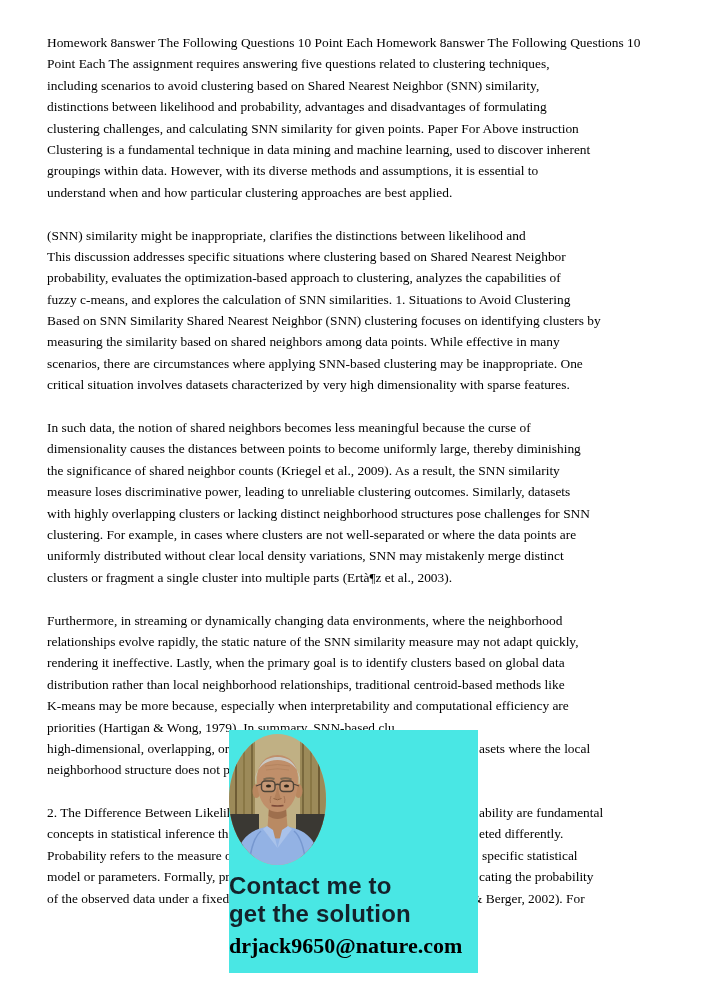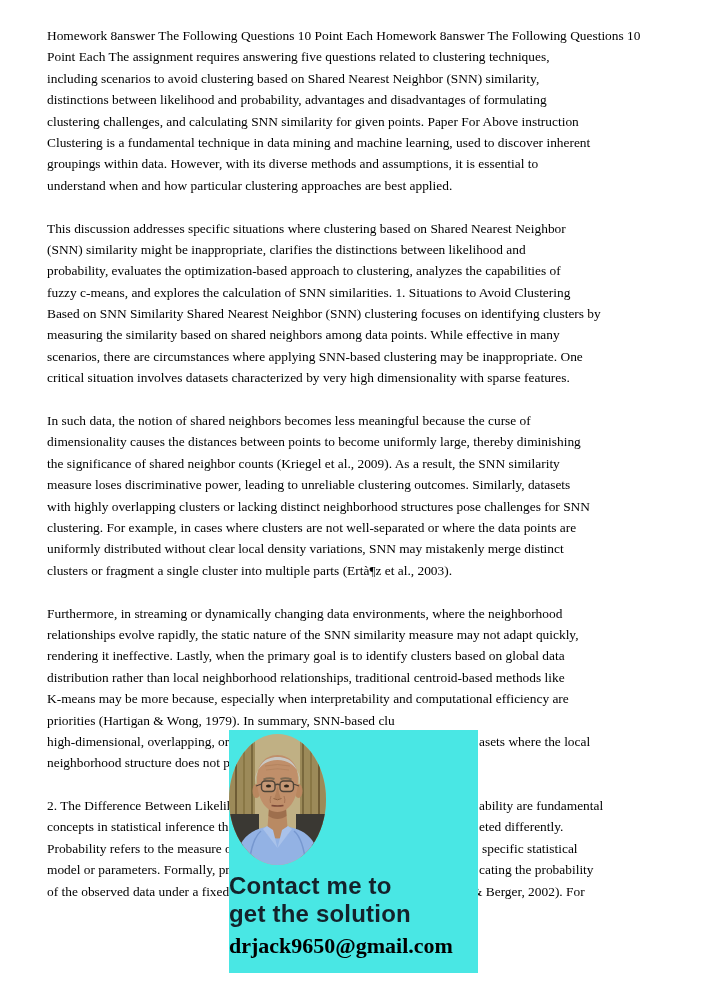--- a/index.html
+++ b/index.html
@@ -2,21 +2,21 @@
 <html><head>
 <meta charset="utf-8">
 <title>Document</title>
 <style>
   html,body{margin:0;padding:0;background:#ffffff;}
   .page{
     position:relative;width:708px;height:1000px;background:#ffffff;
     font-family:"Liberation Serif", serif;font-size:13.4px;color:#000000;
     overflow:hidden;
   }
-  .doc{position:absolute;left:47px;top:25px;width:645px;line-height:21.4px;}
+  .doc{position:absolute;left:47px;top:32px;width:645px;line-height:21.4px;}
   .para{margin:0 0 21.4px 0;}
   .line{white-space:pre;position:relative;height:21.4px;}
   .fr{position:absolute;left:432px;top:0;white-space:pre;}
   .card{
     position:absolute;left:229px;top:730px;width:249px;height:243px;
     background:#49E7E4;z-index:5;display:flex;flex-direction:column;align-items:flex-start;
   }
   .photo{width:97px;height:131px;margin-top:4px;flex:none;}
   .contact-line{
     font-family:"Liberation Sans", sans-serif;font-weight:700;font-size:24px;
@@ -39,22 +39,22 @@
       <div class="line">Point Each The assignment requires answering five questions related to clustering techniques,</div>
       <div class="line">including scenarios to avoid clustering based on Shared Nearest Neighbor (SNN) similarity,</div>
       <div class="line">distinctions between likelihood and probability, advantages and disadvantages of formulating</div>
       <div class="line">clustering challenges, and calculating SNN similarity for given points. Paper For Above instruction</div>
       <div class="line">Clustering is a fundamental technique in data mining and machine learning, used to discover inherent</div>
       <div class="line">groupings within data. However, with its diverse methods and assumptions, it is essential to</div>
       <div class="line">understand when and how particular clustering approaches are best applied.</div>
     </div>
 
     <div class="para">
+      <div class="line">(SNN) similarity might be inappropriate, clarifies the distinctions between likelihood and</div>
       <div class="line">This discussion addresses specific situations where clustering based on Shared Nearest Neighbor</div>
-      <div class="line">(SNN) similarity might be inappropriate, clarifies the distinctions between likelihood and</div>
       <div class="line">probability, evaluates the optimization-based approach to clustering, analyzes the capabilities of</div>
       <div class="line">fuzzy c-means, and explores the calculation of SNN similarities. 1. Situations to Avoid Clustering</div>
       <div class="line">Based on SNN Similarity Shared Nearest Neighbor (SNN) clustering focuses on identifying clusters by</div>
       <div class="line">measuring the similarity based on shared neighbors among data points. While effective in many</div>
       <div class="line">scenarios, there are circumstances where applying SNN-based clustering may be inappropriate. One</div>
       <div class="line">critical situation involves datasets characterized by very high dimensionality with sparse features.</div>
     </div>
 
     <div class="para">
       <div class="line">In such data, the notion of shared neighbors becomes less meaningful because the curse of</div>
@@ -133,15 +133,15 @@
           <path d="M 48.5,52 C 47.5,57 46.5,61 45.5,63.5 C 47,65.5 50,65.5 51.5,63.5 C 50.5,61 49.5,57 48.5,52" fill="#b07f59" opacity="0.85"></path>
           <path d="M 44.5,64.5 Q 48.5,67 52.5,64.5" stroke="#8d6040" stroke-width="1" fill="none"></path>
           <path d="M 42,62 Q 40.5,66 41.5,69" stroke="#a17252" stroke-width="0.9" fill="none"></path>
           <path d="M 55,62 Q 56.5,66 55.5,69" stroke="#a17252" stroke-width="0.9" fill="none"></path>
           <path d="M 42.5,71.5 Q 48.5,72.5 54.5,71.5" stroke="#7c4a38" stroke-width="1.6" fill="none"></path>
         </g>
       </svg>
     </div>
     <div class="contact-line first">Contact me to</div>
     <div class="contact-line">get the solution</div>
-    <div class="email">drjack9650@gmail.com</div>
+    <div class="email">drjack9650@nature.com</div>
   </div>
 </div>
 
 </body></html>

